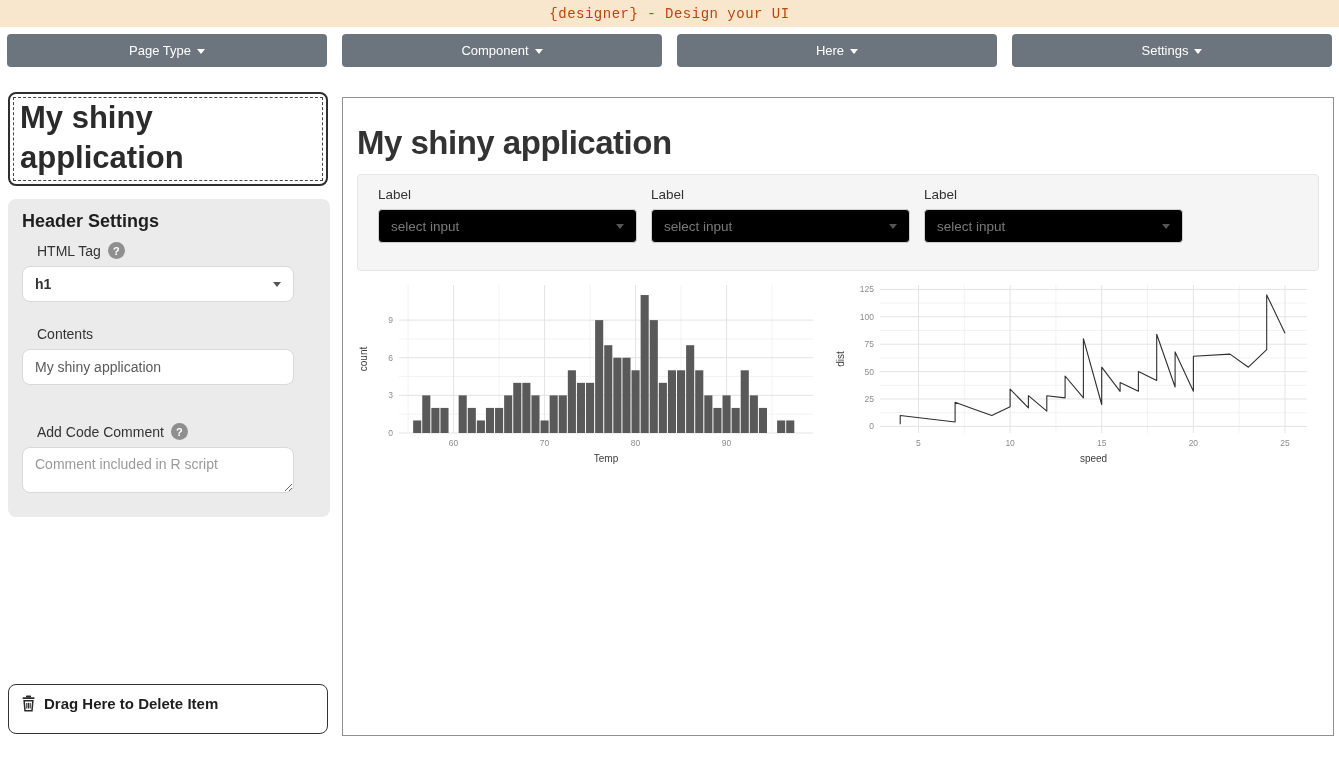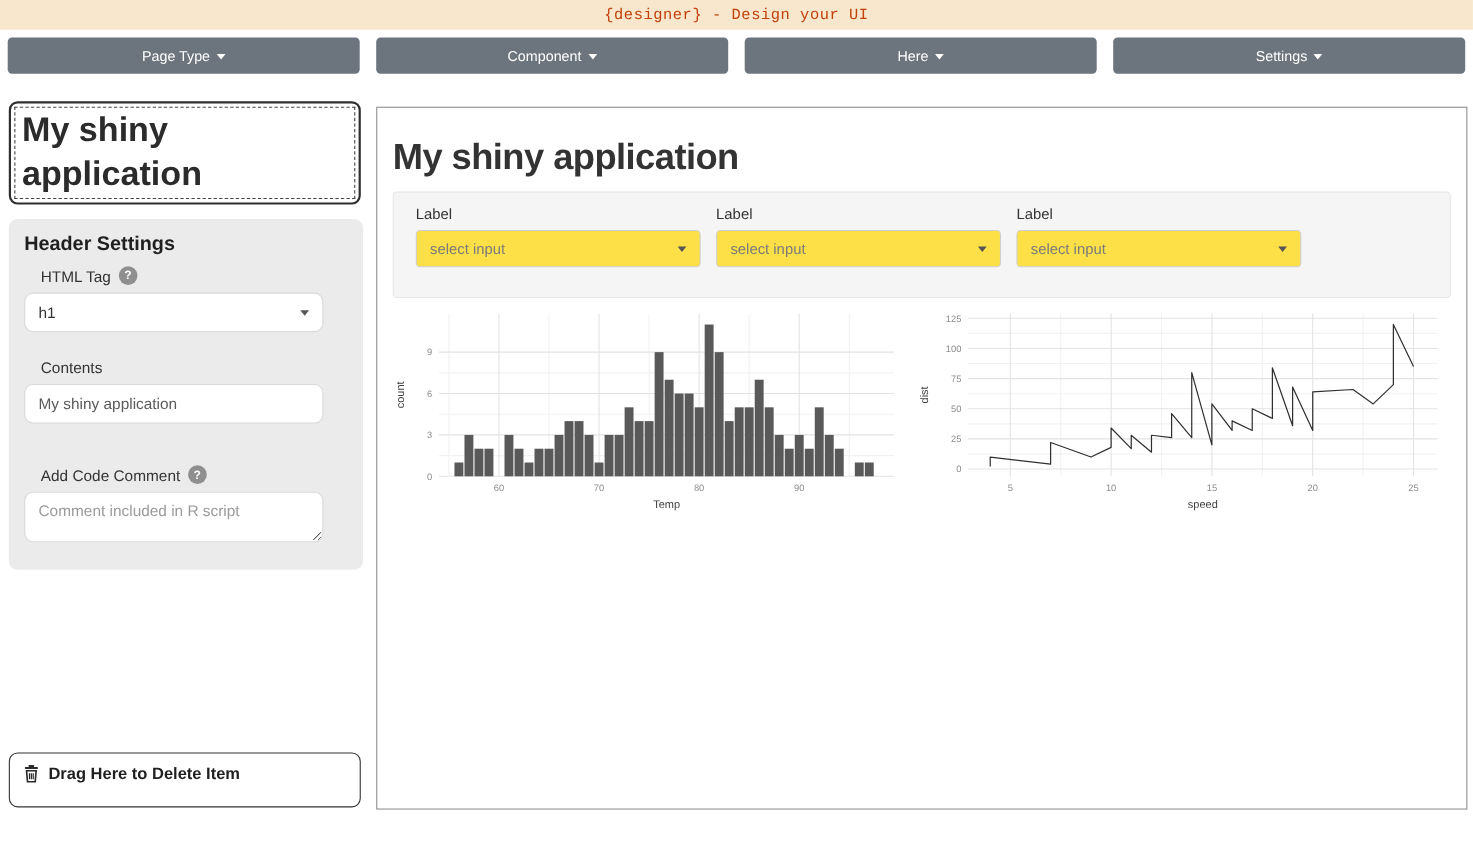--- a/index.html
+++ b/index.html
@@ -39,21 +39,21 @@
   }
   .panel-title { font-size:18px; font-weight:bold; color:#1f1f1f; margin:0 0 10px 0; }
   .field-label { font-size:14px; color:#333; display:flex; align-items:center; gap:7px; margin:0 0 7px 15px; }
   .help-badge {
     width:17px; height:17px; border-radius:50%; background:#8f8f8f; color:#fff;
     font-size:11px; font-weight:bold; display:inline-flex; align-items:center; justify-content:center;
   }
   .fake-select {
     width:272px; height:36px; background:#fff; border:1px solid #d9d9d9; border-radius:8px;
     display:flex; align-items:center; justify-content:space-between; padding:0 12px;
-    font-size:14px; color:#333; cursor:pointer;
+    font-size:14px; color:#333; cursor:pointer;font-weight:bold;
   }
   .sidebar-gap-lg { height:24px; } .sidebar-gap-xl { height:38px; }
   .text-input {
     width:272px; height:36px; background:#fff; border:1px solid #d9d9d9; border-radius:8px;
     padding:0 12px; font-size:14px; color:#5a5a5a; font-family:inherit; outline:none;
   }
   .comment-textarea {
     width:272px; height:46px; background:#fff; border:1px solid #d9d9d9; border-radius:8px;
     padding:8px 12px; font-size:14px; color:#333; font-family:inherit; resize:both; outline:none;
   }
@@ -77,21 +77,21 @@
   .traffic-dot { width:11px; height:11px; border-radius:50%; }
   .window-body { padding:0 14px; }
   .app-heading { font-size:33px; font-weight:bold; color:#333; margin:26px 0 12px 0; letter-spacing:-.5px; }
   .well {
     background:#f5f5f5; border:1px solid #e6e6e6; border-radius:4px;
     padding:12px 10px 28px 10px; display:flex; height:97px;
   }
   .well-col { width:273px; padding:0 0 0 10px; }
   .sel-label { font-size:13.5px; color:#333; margin-bottom:7px; }
   .app-select {
-    width:259px; height:34px; background:#fde047; border:1px solid #cfcfcf; border-radius:4px;
+    width:259px; height:34px; background:#000000; border:1px solid #cfcfcf; border-radius:4px;
     display:flex; align-items:center; justify-content:space-between; padding:0 12px;
     font-size:13.5px; color:#7a7a7a; cursor:pointer;
   }
   .charts { display:flex; gap:10px; margin-top:6px; }
   .chart-svg { display:block; background:#fff; }
   svg text { font-family:"Liberation Sans", sans-serif; }
 </style>
 </head>
 <body>
 

